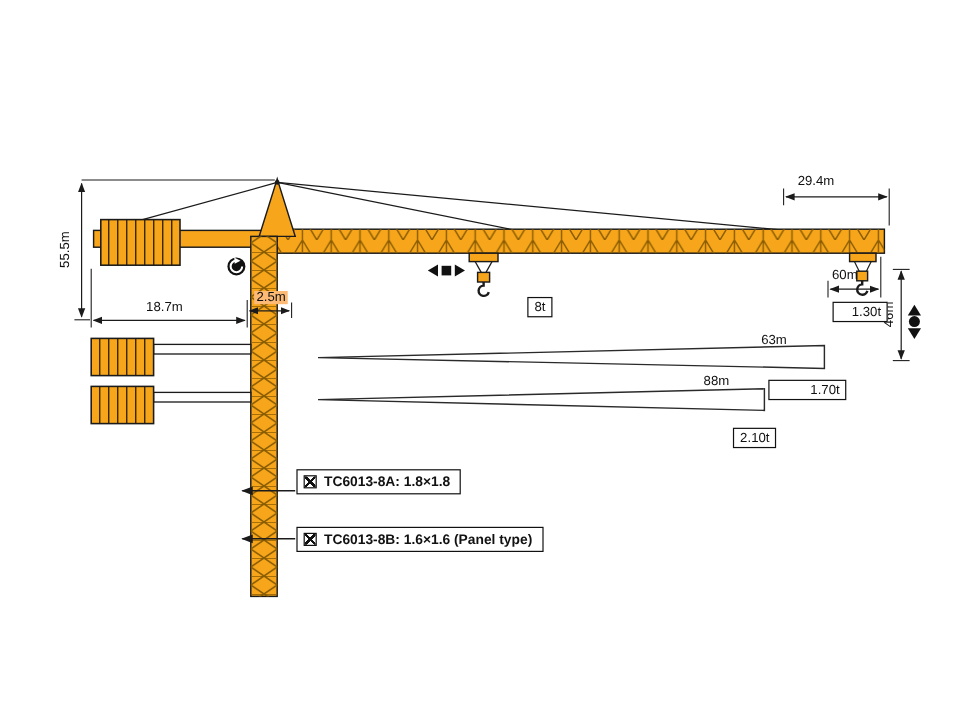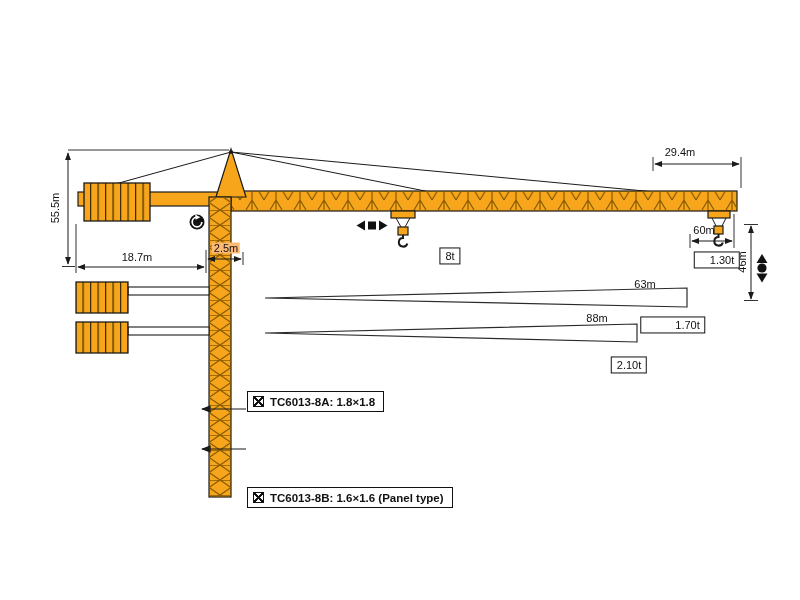--- a/index.html
+++ b/index.html
@@ -158,18 +158,18 @@
 <div class="boxlbl" style="left:673px; top:325px;padding-left:34px;">1.70t</div>
 <div class="boxlbl" style="left:629px; top:365px;">2.10t</div>
 
 <div class="lbl" style="left:645px; top:284px;">63m</div>
 <div class="lbl" style="left:597px; top:318px;">88m</div>
 
 <div class="modelbox" style="left:247px; top:391px;">
   <span class="mast-icon"></span>
   <span>TC6013-8A: 1.8×1.8</span>
 </div>
-<div class="modelbox" style="left:247px; top:439px;margin-top:48px;">
+<div class="modelbox" style="left:247px; top:439px;">
   <span class="mast-icon"></span>
   <span>TC6013-8B: 1.6×1.6 (Panel type)</span>
 </div>
 
 </div>
 
 </body></html>

